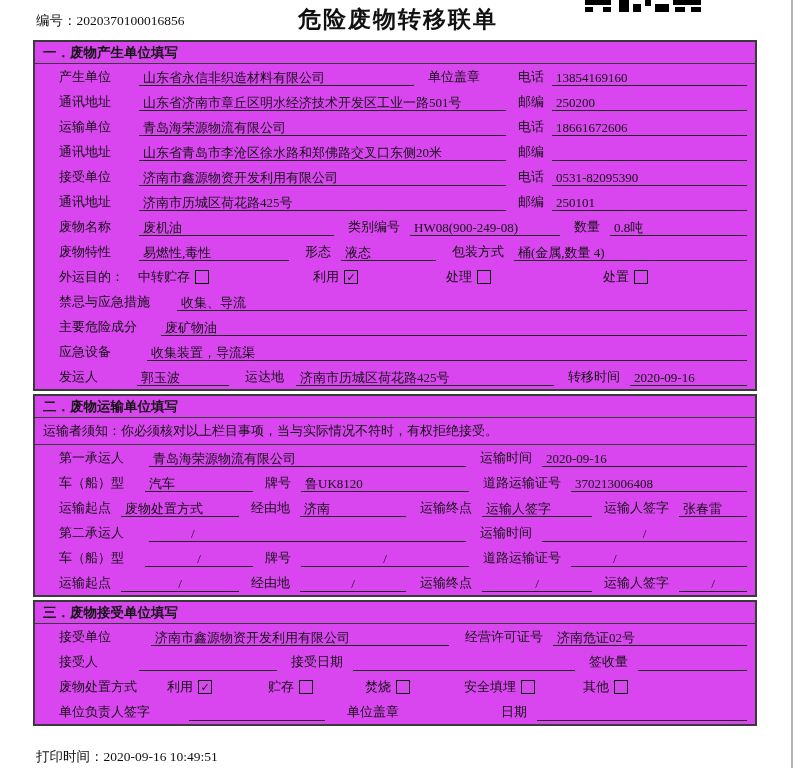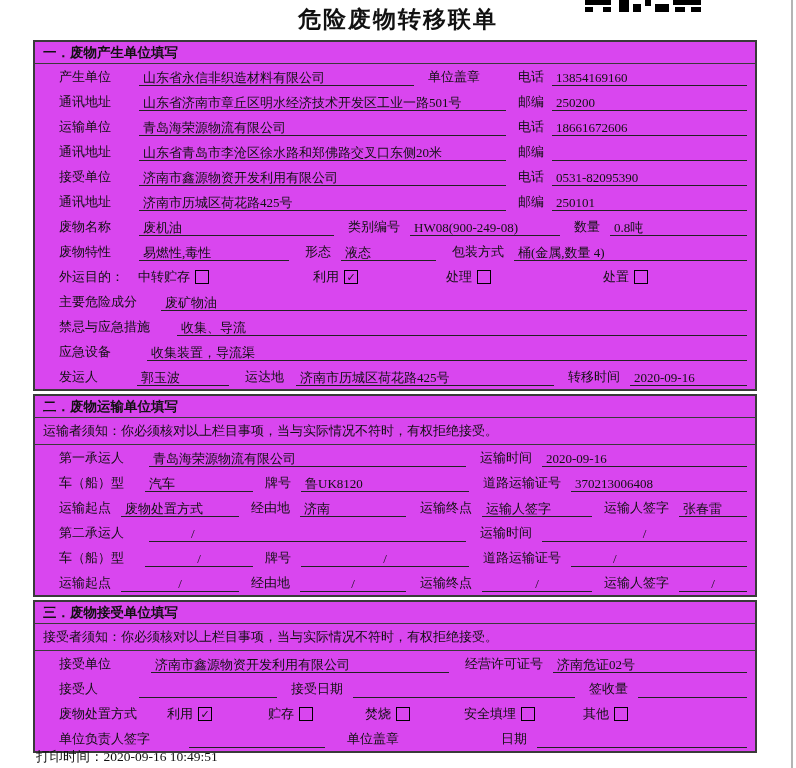--- a/index.html
+++ b/index.html
@@ -38,20 +38,21 @@
   
   .footer{position:absolute;left:36px;top:748px;font-size:13.5px;white-space:nowrap;}
 </style>
 </head>
 <body>
 
 <div class="page">
   <div class="page-edge"></div>
 
   <div class="header">
+    <div class="doc-number"><span>编号：</span><span>2020370100016856</span></div>
     <div class="title">危险废物转移联单</div>
     <div class="qr-frag">
       <svg width="116" height="12" xmlns="http://www.w3.org/2000/svg">
         <rect x="0" y="0" width="26" height="5" fill="#000"></rect>
         <rect x="0" y="7" width="8" height="5" fill="#000"></rect>
         <rect x="18" y="7" width="8" height="5" fill="#000"></rect>
         <rect x="34" y="0" width="10" height="12" fill="#000"></rect>
         <rect x="48" y="4" width="8" height="8" fill="#000"></rect>
         <rect x="60" y="0" width="6" height="6" fill="#000"></rect>
         <rect x="70" y="4" width="14" height="8" fill="#000"></rect>
@@ -143,27 +144,27 @@
             <span>处理</span>
             <span class="cb"></span>
           </span>
         <span class="opt" style="margin-left:112px">
             <span>处置</span>
             <span class="cb"></span>
           </span>
       </div>
 
       <div class="row">
+        <span class="lbl" style="width:110px">禁忌与应急措施</span>
+        <span class="val fill" style="margin-left:8px">收集、导流</span>
+      </div>
+
+      <div class="row">
         <span class="lbl" style="width:94px">主要危险成分</span>
         <span class="val fill" style="margin-left:8px">废矿物油</span>
-      </div>
-
-      <div class="row">
-        <span class="lbl" style="width:110px">禁忌与应急措施</span>
-        <span class="val fill" style="margin-left:8px">收集、导流</span>
       </div>
 
       <div class="row">
         <span class="lbl" style="width:80px">应急设备</span>
         <span class="val fill" style="margin-left:8px">收集装置，导流渠</span>
       </div>
 
       <div class="row">
         <span class="lbl" style="width:78px">发运人</span>
         <span class="val" style="width:92px">郭玉波</span>
@@ -228,21 +229,20 @@
         <span class="val ctr" style="width:106px;margin-left:10px">/</span>
         <span class="lbl" style="margin-left:14px">运输终点</span>
         <span class="val ctr" style="width:110px;margin-left:10px">/</span>
         <span class="lbl" style="margin-left:12px">运输人签字</span>
         <span class="val fill ctr" style="margin-left:10px">/</span>
       </div>
     </div>
 
     <div class="section">
       <div class="sec-heading">三．废物接受单位填写</div>
-      <div class="notice">接受者须知：你必须核对以上栏目事项，当与实际情况不符时，有权拒绝接受。</div>
 
       <div class="row">
         <span class="lbl" style="width:92px">接受单位</span>
         <span class="val" style="width:298px">济南市鑫源物资开发利用有限公司</span>
         <span class="lbl" style="margin-left:16px">经营许可证号</span>
         <span class="val fill" style="margin-left:10px">济南危证02号</span>
       </div>
 
       <div class="row">
         <span class="lbl" style="width:80px">接受人</span>

